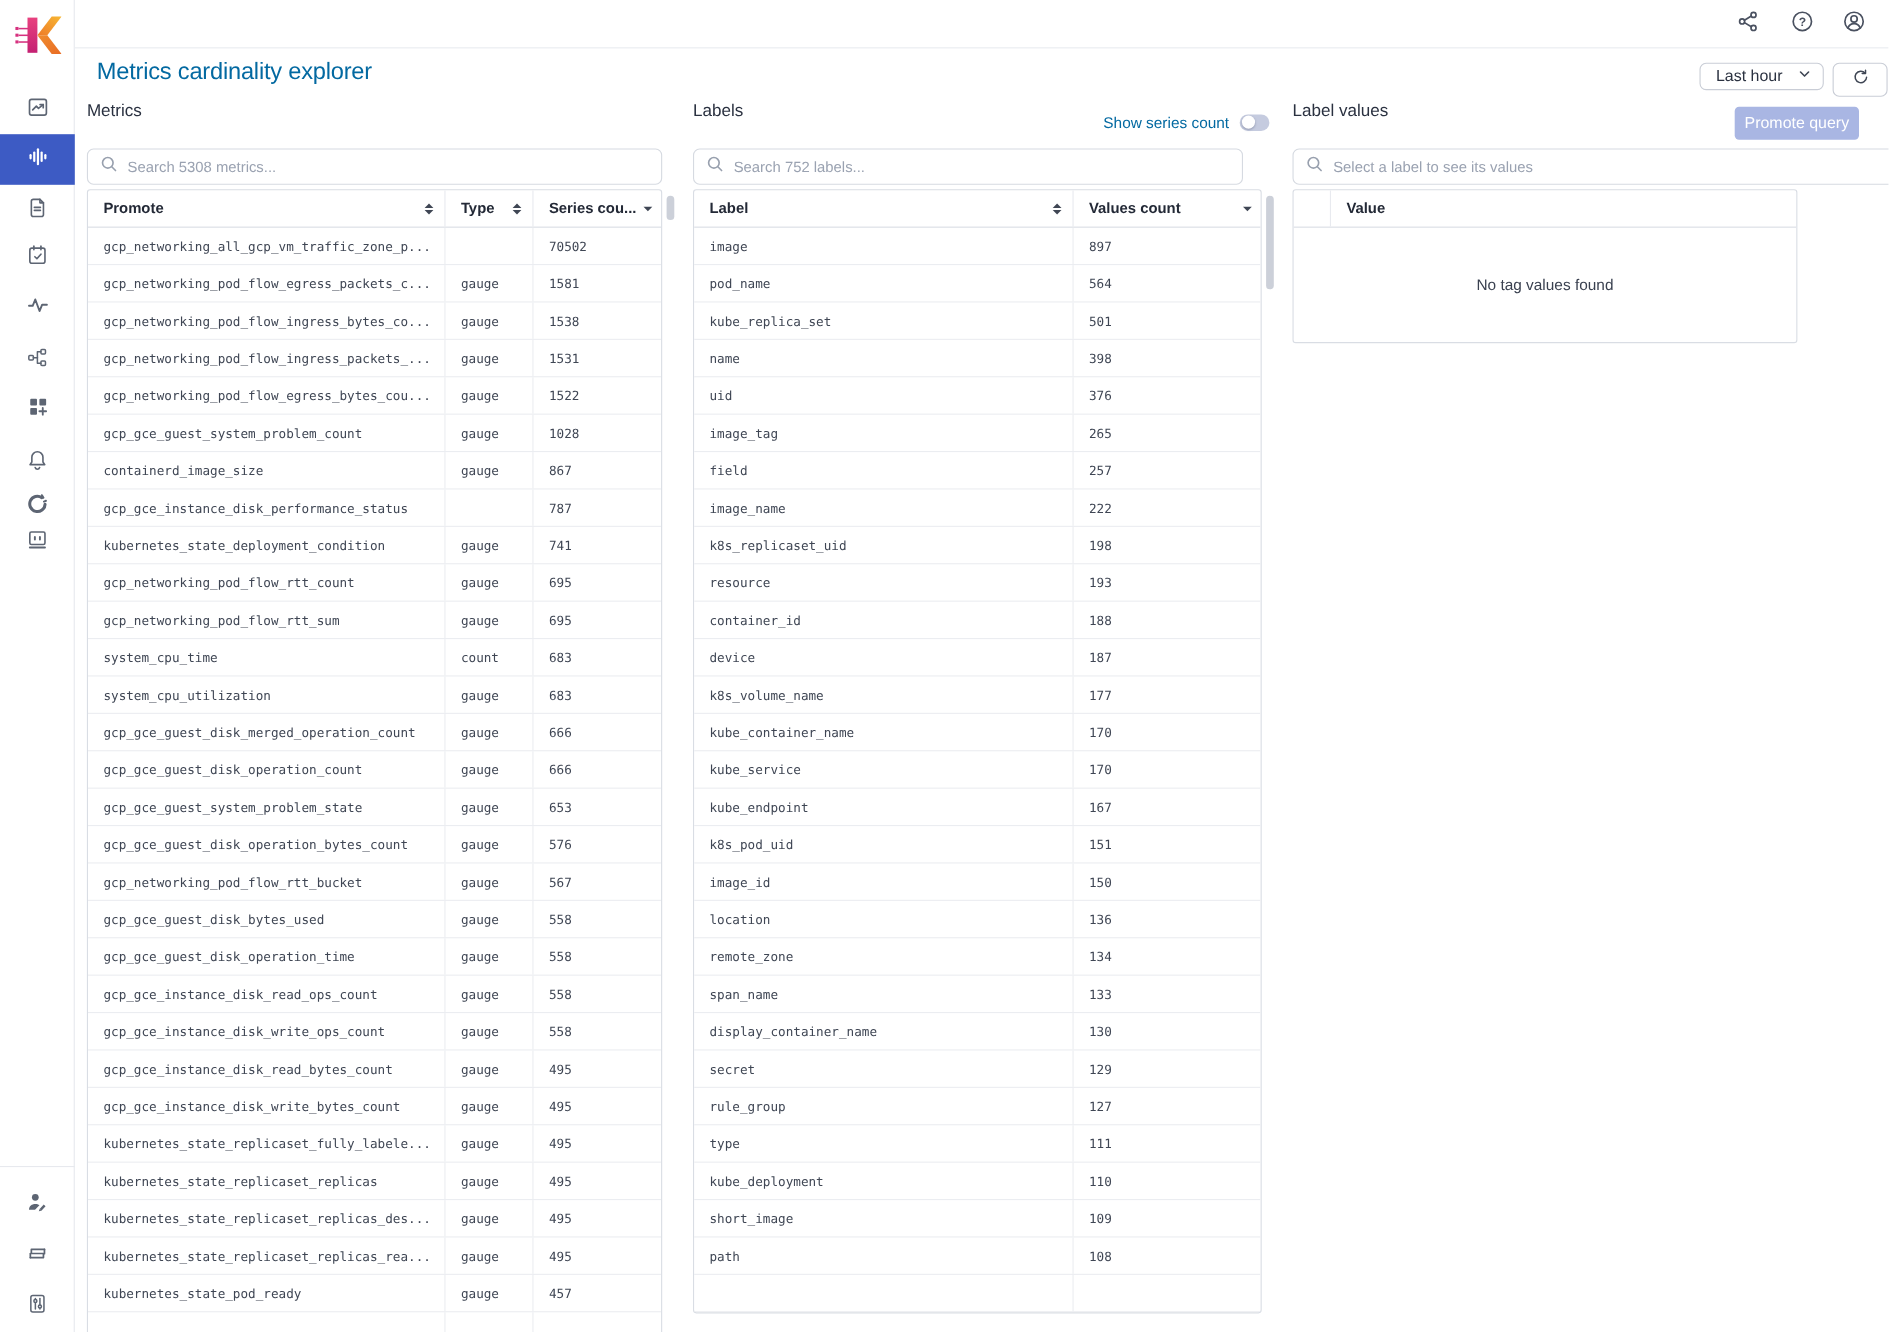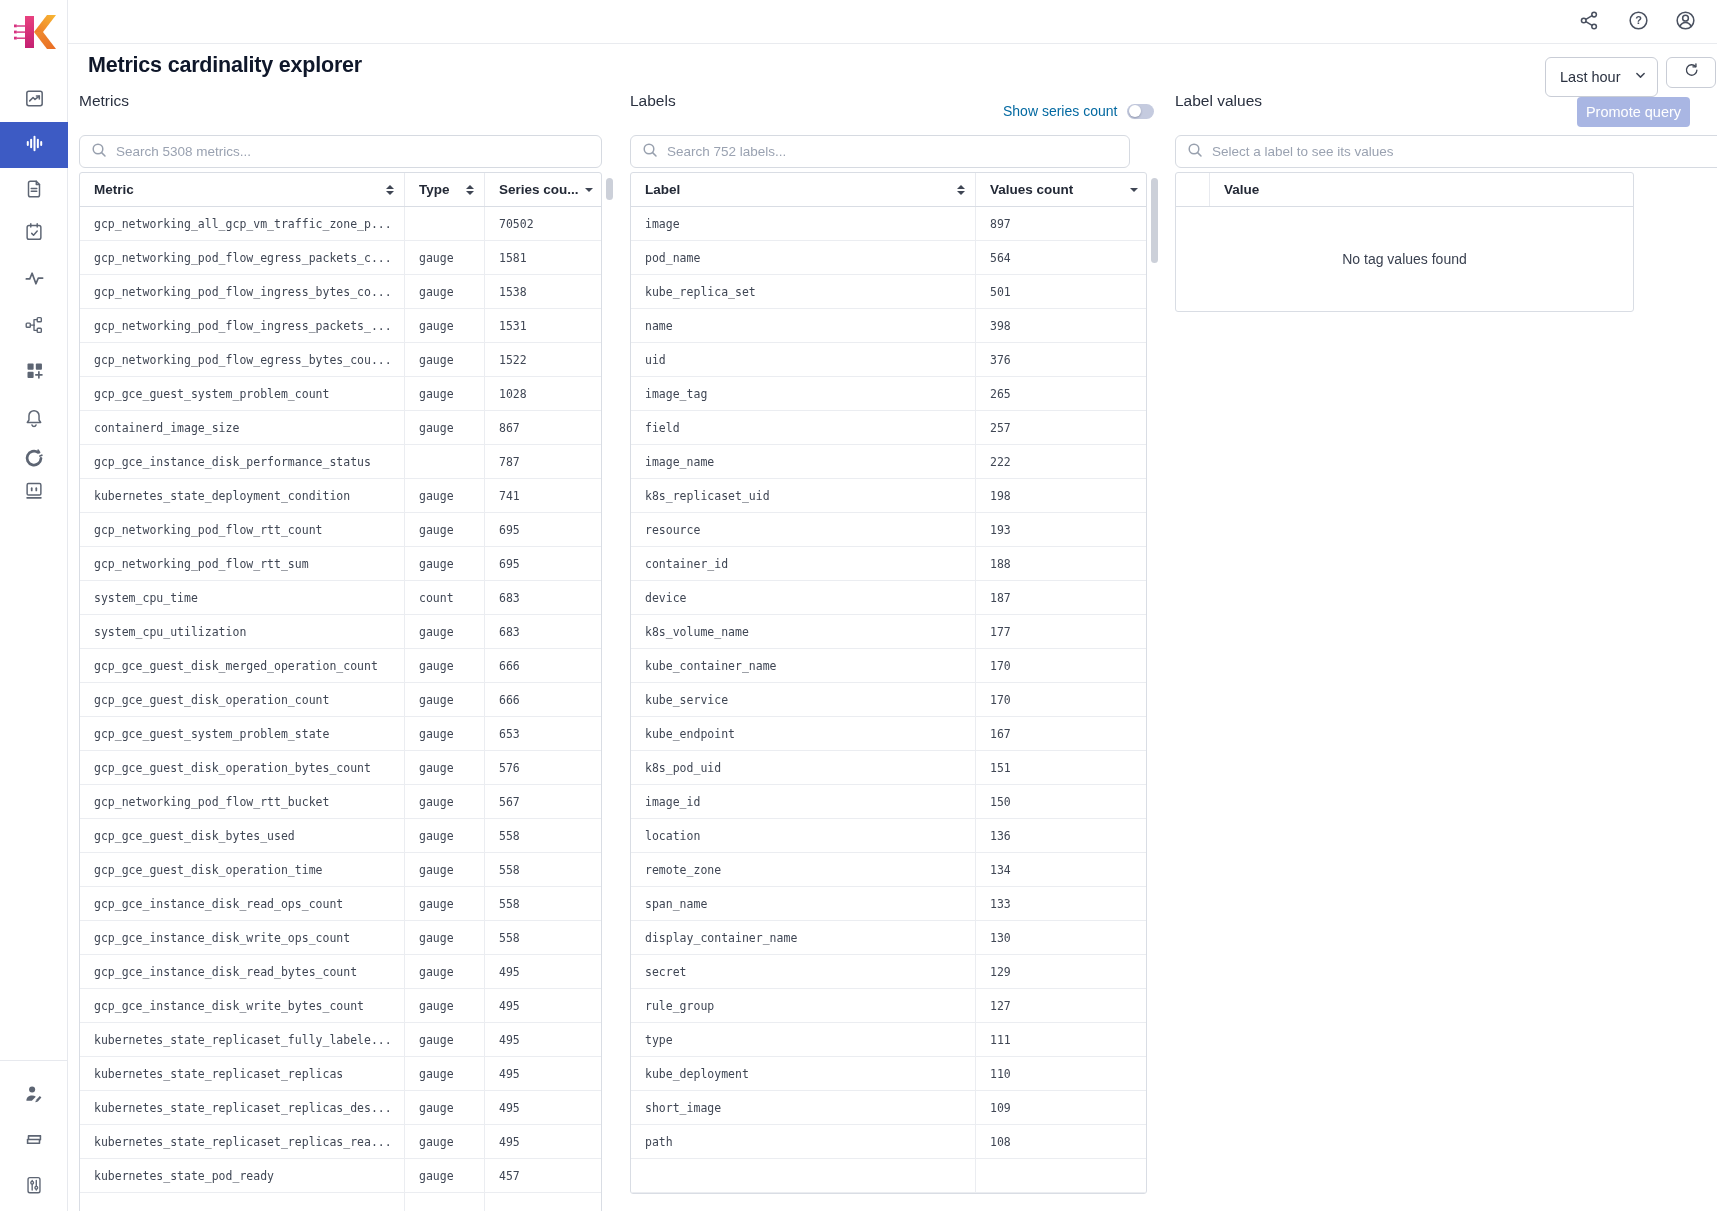--- a/index.html
+++ b/index.html
@@ -16,22 +16,22 @@
   .nav-item.active { background:#3d5bc4; }
   .nav-item.active svg { stroke:#ffffff; }
   .side-divider { position:absolute; left:0; top:1060px; width:68px; height:1px; background:#e7e9ee; }
 
   
   .topbar { position:absolute; left:68px; top:0; width:1649px; height:44px; border-bottom:1px solid #e9ebef; background:#fff; }
   .topbar-icon { position:absolute; top:9px; width:26px; height:26px; display:flex; align-items:center; justify-content:center; cursor:pointer; }
   .topbar-icon svg { stroke:#4a5160; fill:none; stroke-width:1.6; stroke-linecap:round; stroke-linejoin:round; }
 
   
-  .page-title { position:absolute; left:88px; top:53px; font-size:21.5px; font-weight:700; color:#0f172a; letter-spacing:-0.2px; }
-  .time-select { position:absolute; left:1545px; top:57px; width:113px; height:40px; border:1px solid #c9cdd6; border-radius:6px; background:#fff; display:flex; align-items:center; justify-content:space-between; padding:0 10px 0 14px; cursor:pointer; }
+  .page-title { position:absolute; left:88px; top:53px; font-size:21.5px; font-weight:400; color:#0369a1; letter-spacing:-0.2px; }
+  .time-select { position:absolute; left:1545px; top:57px; width:113px; height:25px; border:1px solid #c9cdd6; border-radius:6px; background:#fff; display:flex; align-items:center; justify-content:space-between; padding:0 10px 0 14px; cursor:pointer; }
   .time-select span { font-size:14.5px; color:#2a3140; }
   .refresh-btn { position:absolute; left:1666px; top:57px; width:50px; height:31px; border:1px solid #c9cdd6; border-radius:6px; background:#fff; display:flex; align-items:center; justify-content:center; cursor:pointer; }
 
   
   .panel-title { position:absolute; top:92px; font-size:15.5px; font-weight:400; color:#2a3140; }
   .search-box { position:absolute; top:135px; height:33px; border:1px solid #d6dae1; border-radius:6px; background:#fff; display:flex; align-items:center; padding-left:11px; }
   .search-box svg { flex:0 0 auto; }
   .search-box input { border:none; outline:none; flex:1; margin-left:9px; font-size:13.5px; color:#3c4350; background:transparent; font-family:"Liberation Sans",sans-serif; }
   .search-box input::placeholder { color:#9aa2b1; }
 
@@ -284,21 +284,21 @@
       <svg width="16" height="16" viewBox="0 0 16 16" fill="none" stroke="#98a0ae" stroke-width="1.5" stroke-linecap="round">
           <circle cx="7" cy="7" r="4.8"></circle>
           <line x1="10.6" y1="10.6" x2="14" y2="14"></line>
         </svg>
     </span>
     <input type="text" placeholder="Search 5308 metrics..." style="">
   </div>
   <div class="table" style="left:79px; width:523px">
     <div class="thead m-cols">
       <div class="th">
-        <span>Metric</span>
+        <span>Promote</span>
         <span class="sort">
             <span class="tri-up"></span>
             <span class="tri-down"></span>
           </span>
       </div>
       <div class="th">
         <span>Type</span>
         <span class="sort">
             <span class="tri-up"></span>
             <span class="tri-down"></span>

